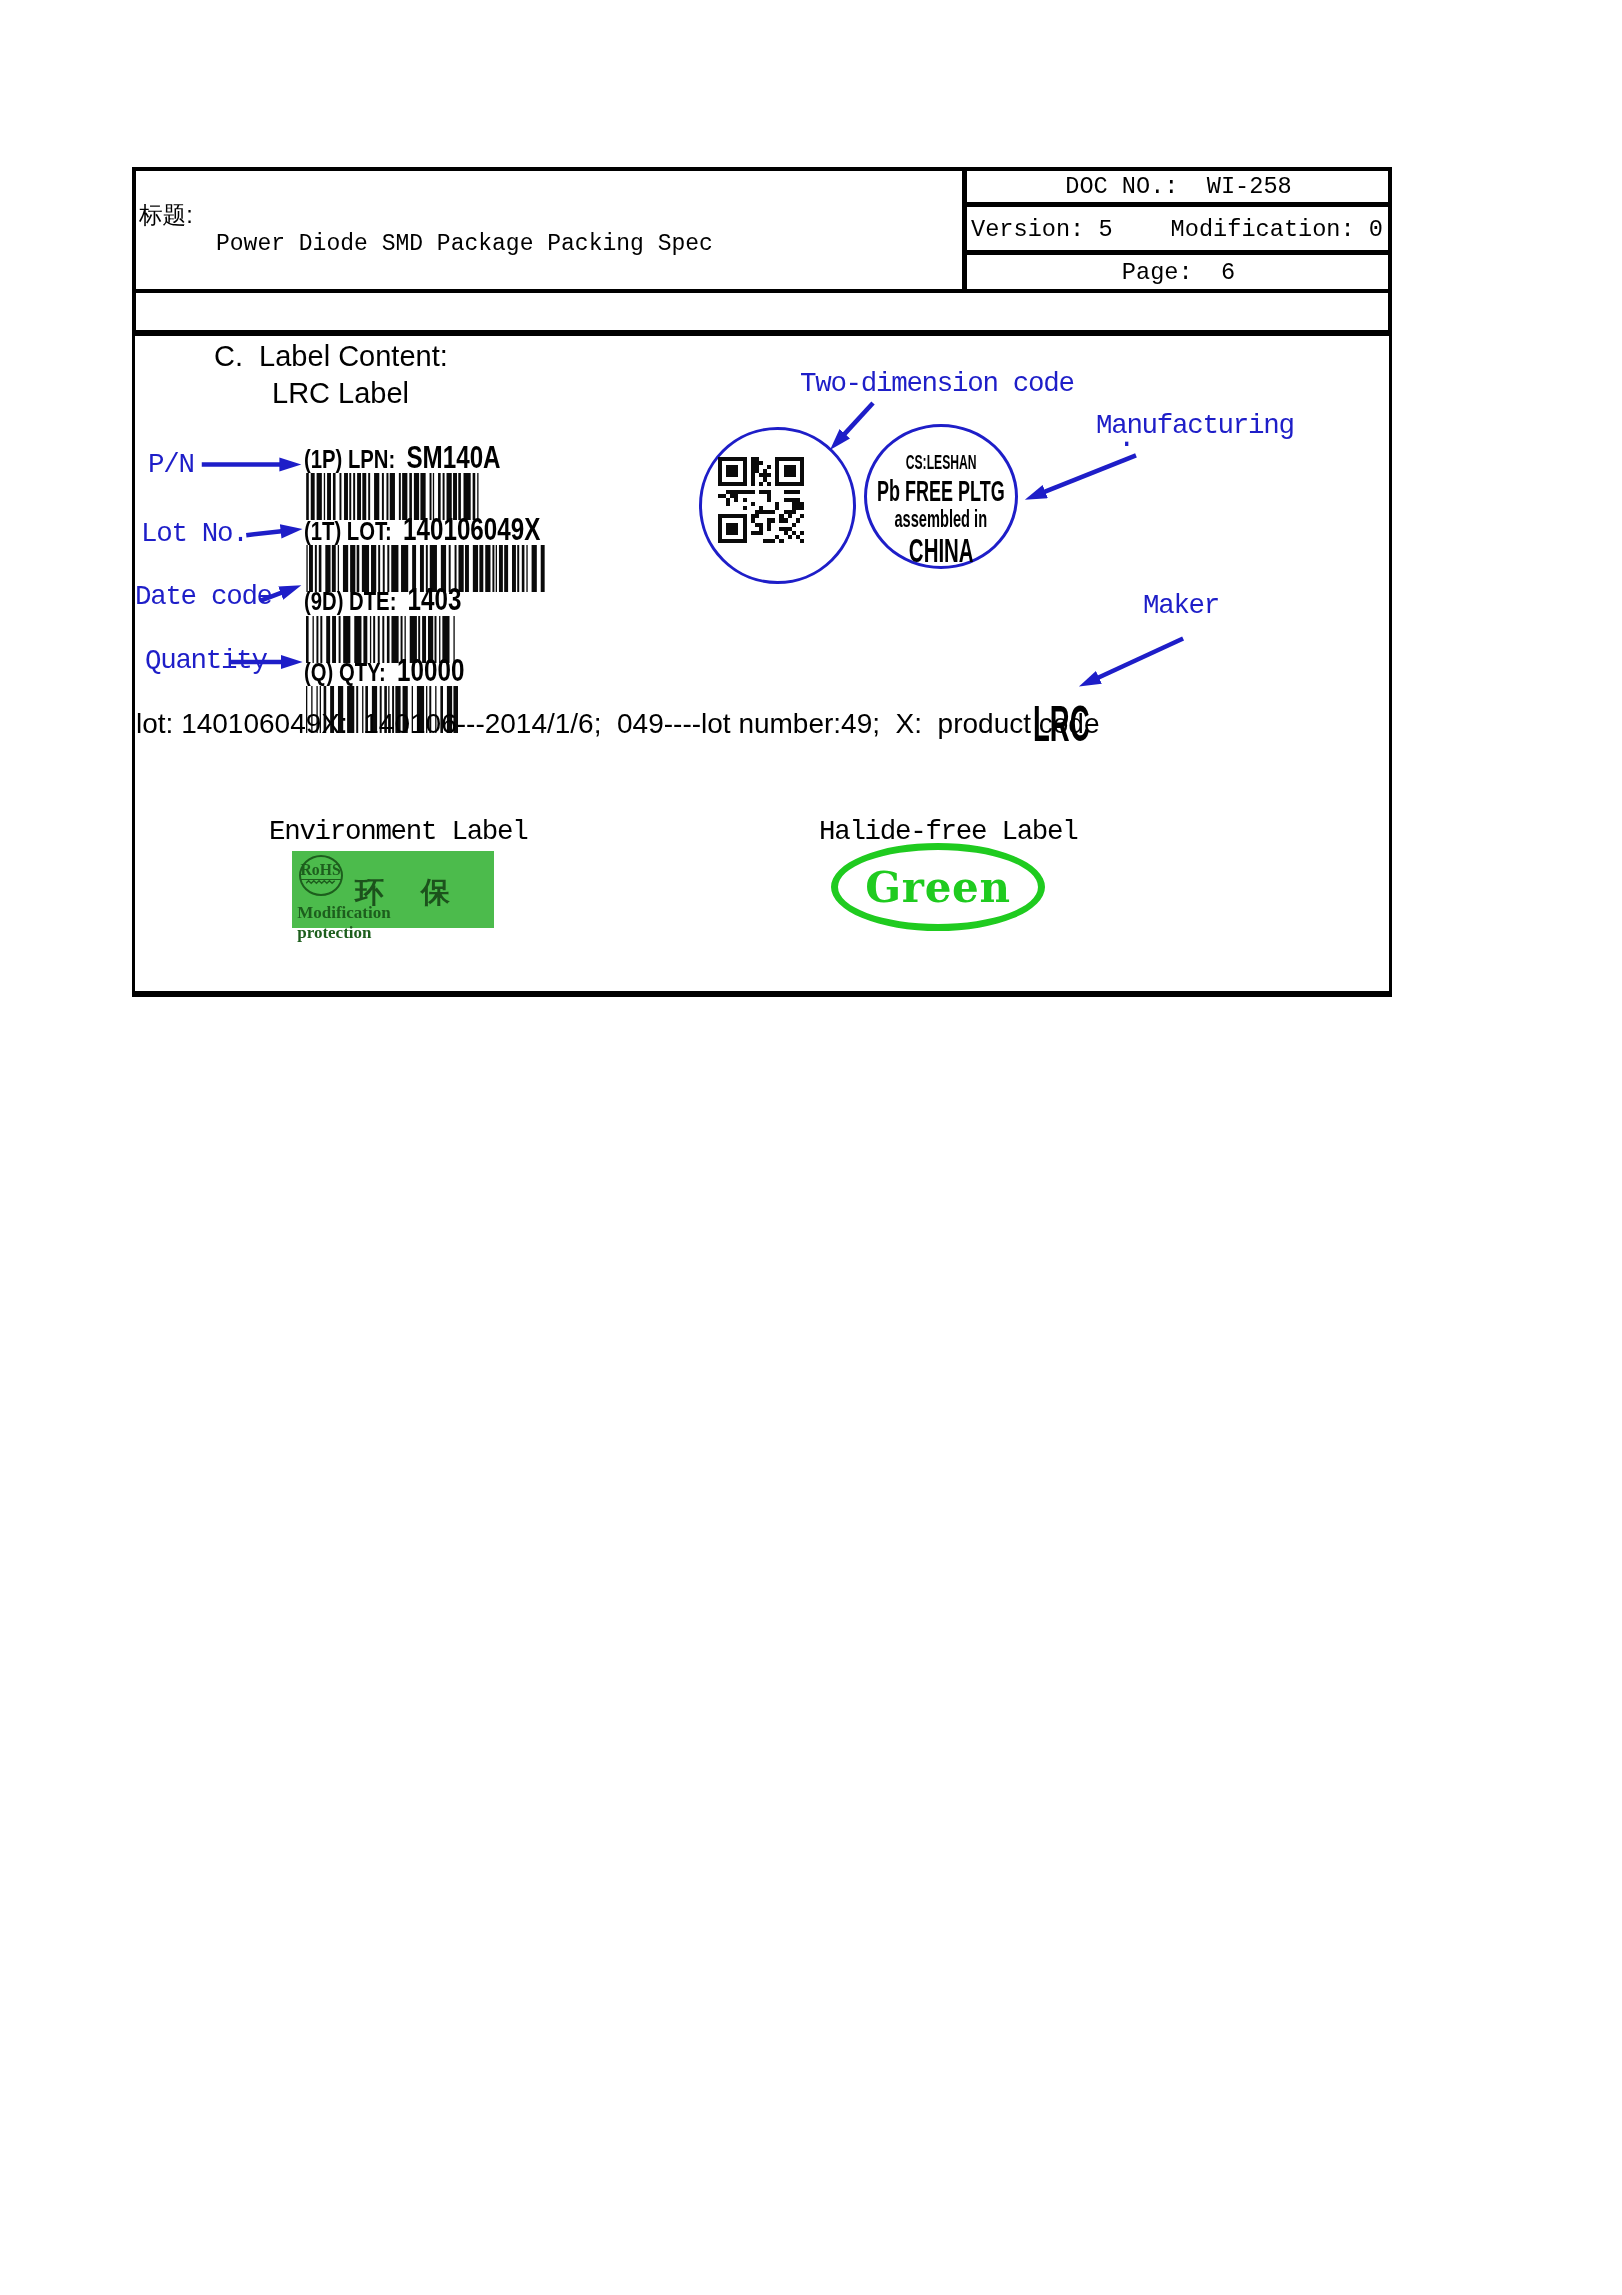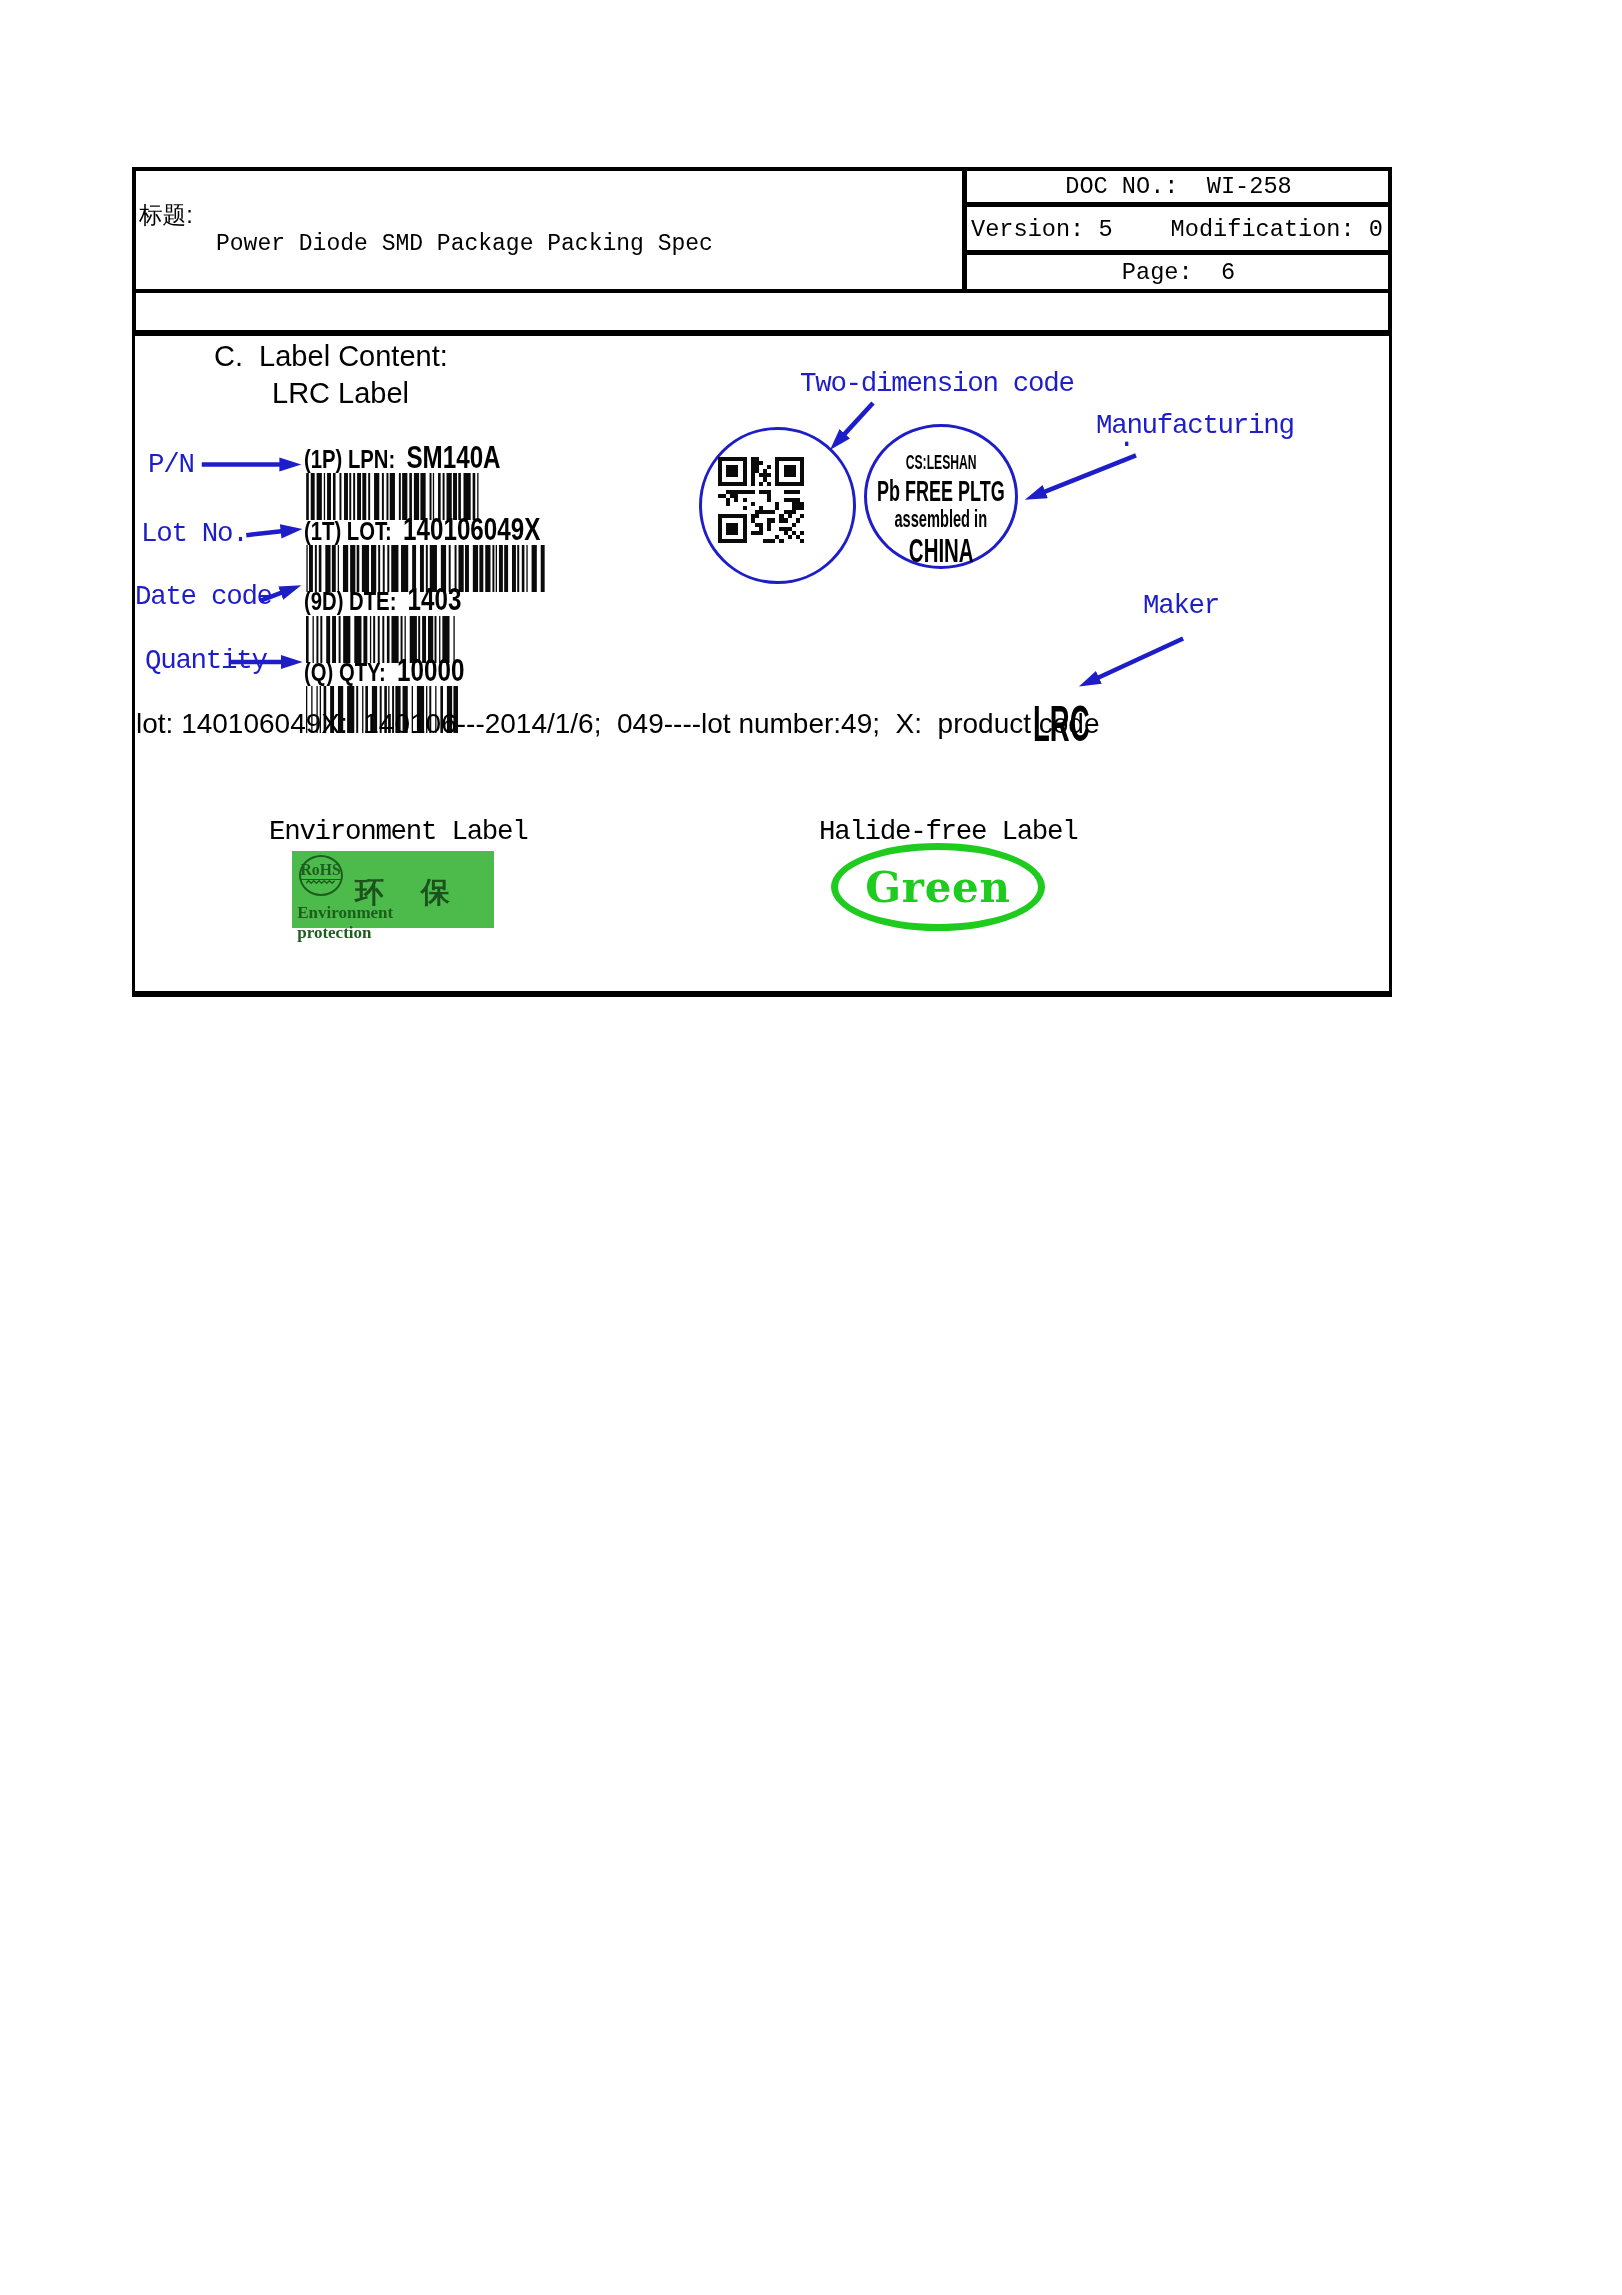--- a/index.html
+++ b/index.html
@@ -479,21 +479,21 @@
 <div class="abs mono hal-title">Halide-free Label</div>
 
 <div class="abs rohs">
   <div class="abs rohs-circle">
     <span class="rohs-word">RoHS</span>
     <svg class="rohs-zig" width="30" height="4.6" viewBox="0 0 46 7">
       <polyline points="0,5 4,1 8,5 12,1 16,5 20,1 24,5 28,1 32,5 36,1 40,5 44,1" fill="none" stroke="#1d5e1d" stroke-width="2"></polyline>
     </svg>
   </div>
   <div class="abs rohs-cn">环 保</div>
-  <div class="abs rohs-cap">Environment protection</div>
+  <div class="abs rohs-cap">Modification protection</div>
 </div>
 
 <div class="abs green-stamp">
   <span class="green-word">Green</span>
 </div>
 
 <svg class="overlay" width="1623" height="2295" viewBox="0 0 2480 3508">
   <defs>
     <marker id="ah" markerWidth="5.2" markerHeight="3.4" refX="0.2" refY="1.55" orient="auto" markerUnits="strokeWidth">
       <path d="M0,0 L4.8,1.55 L0,3.1 Z" fill="#1e1ec8"></path>

